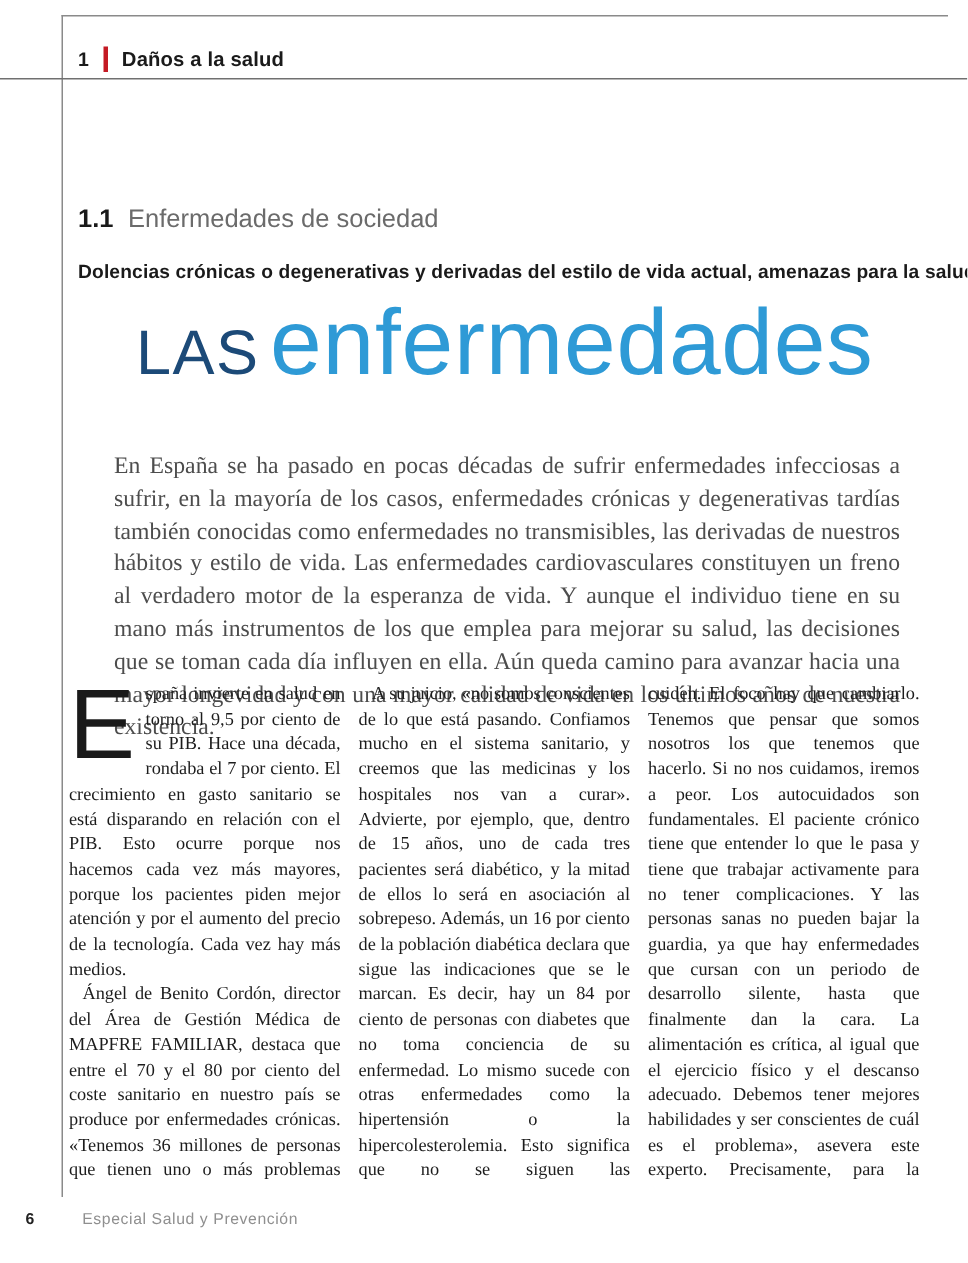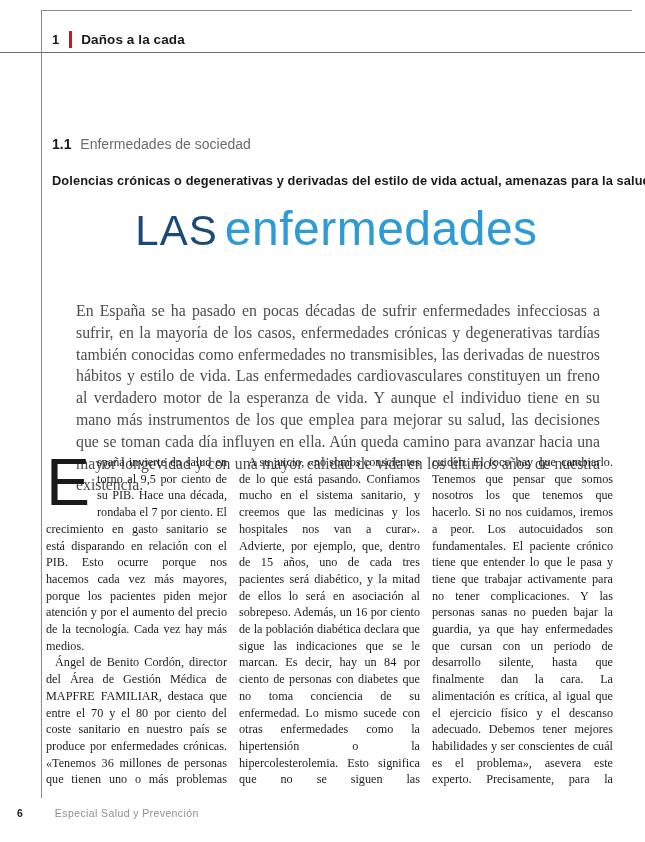--- a/index.html
+++ b/index.html
@@ -13,33 +13,33 @@
   .rule-left   { left:41px; top:10px; width:1px;  height:788px; }
   .rule-header { left:0; top:52px; width:645px; height:1px; background:#707070; }
 
   
   .chapter-header { position:absolute; left:52px; top:31px; display:flex; align-items:center; }
   .ch-num   { font-size:13px; font-weight:bold; color:#1a1a1a; }
   .ch-bar   { width:3px; height:17px; background:var(--accent-red,#c41a24); margin:0 9px 0 10px; }
   .ch-title { font-size:13.5px; font-weight:bold; color:#1a1a1a; letter-spacing:.1px; }
 
   
-  .kicker { position:absolute; left:52px; top:136px; font-size:14px; }
+  .kicker { position:absolute; left:52px; top:136px; font-size:17px; }
   .kicker-num   { font-weight:bold; color:#1a1a1a; margin-right:5px; }
   .kicker-label { color:#6b6b6b; }
 
   
   .standfirst { position:absolute; left:52px; top:173px; font-size:12.8px; font-weight:bold;
                 color:#1a1a1a; white-space:nowrap; letter-spacing:.1px; }
 
   
   .title { position:absolute; left:41px; top:196px; width:591px; text-align:center; font-weight:normal; }
   .t-line1 { display:block; line-height:66px; }
   .t-prefix { font-size:42px; color:var(--title-dark-blue,#1c4a78); letter-spacing:1px; margin-right:7px; }
-  .t-main   { font-size:48px; color:var(--title-light-blue,#2e9ad6); letter-spacing:.5px;text-align:center; }
+  .t-main   { font-size:62px; color:var(--title-light-blue,#2e9ad6); letter-spacing:.5px;text-align:center; }
   .t-line2  { display:block; font-size:31px; line-height:40px; color:var(--title-dark-blue,#1c4a78); letter-spacing:1px; }
 
   
   .lead { position:absolute; left:76px; top:300px; width:524px;
           font-family:"Liberation Serif",serif; font-size:15.8px; line-height:21.8px;
           color:#4d4d4d; text-align:justify; }
 
   
   .col { position:absolute; top:454px; width:181px; height:336px; overflow:hidden;
          font-family:"Liberation Serif",serif; font-size:12.2px; line-height:16.7px;
@@ -61,21 +61,21 @@
 <body>
 
 <div class="page">
 
   <div class="rule rule-top"></div>
   <div class="rule rule-left"></div>
 
   <header class="chapter-header">
     <span class="ch-num">1</span>
     <span class="ch-bar"></span>
-    <span class="ch-title">Daños a la cada</span>
+    <span class="ch-title">Daños a la salud</span>
   </header>
 
   <div class="rule rule-header"></div>
 
   <div class="kicker">
     <span class="kicker-num">1.1</span>
     <span class="kicker-label">Enfermedades de sociedad</span>
   </div>
 
   <p class="standfirst">Dolencias crónicas o degenerativas y derivadas del estilo de vida actual, amenazas para la salud</p>

